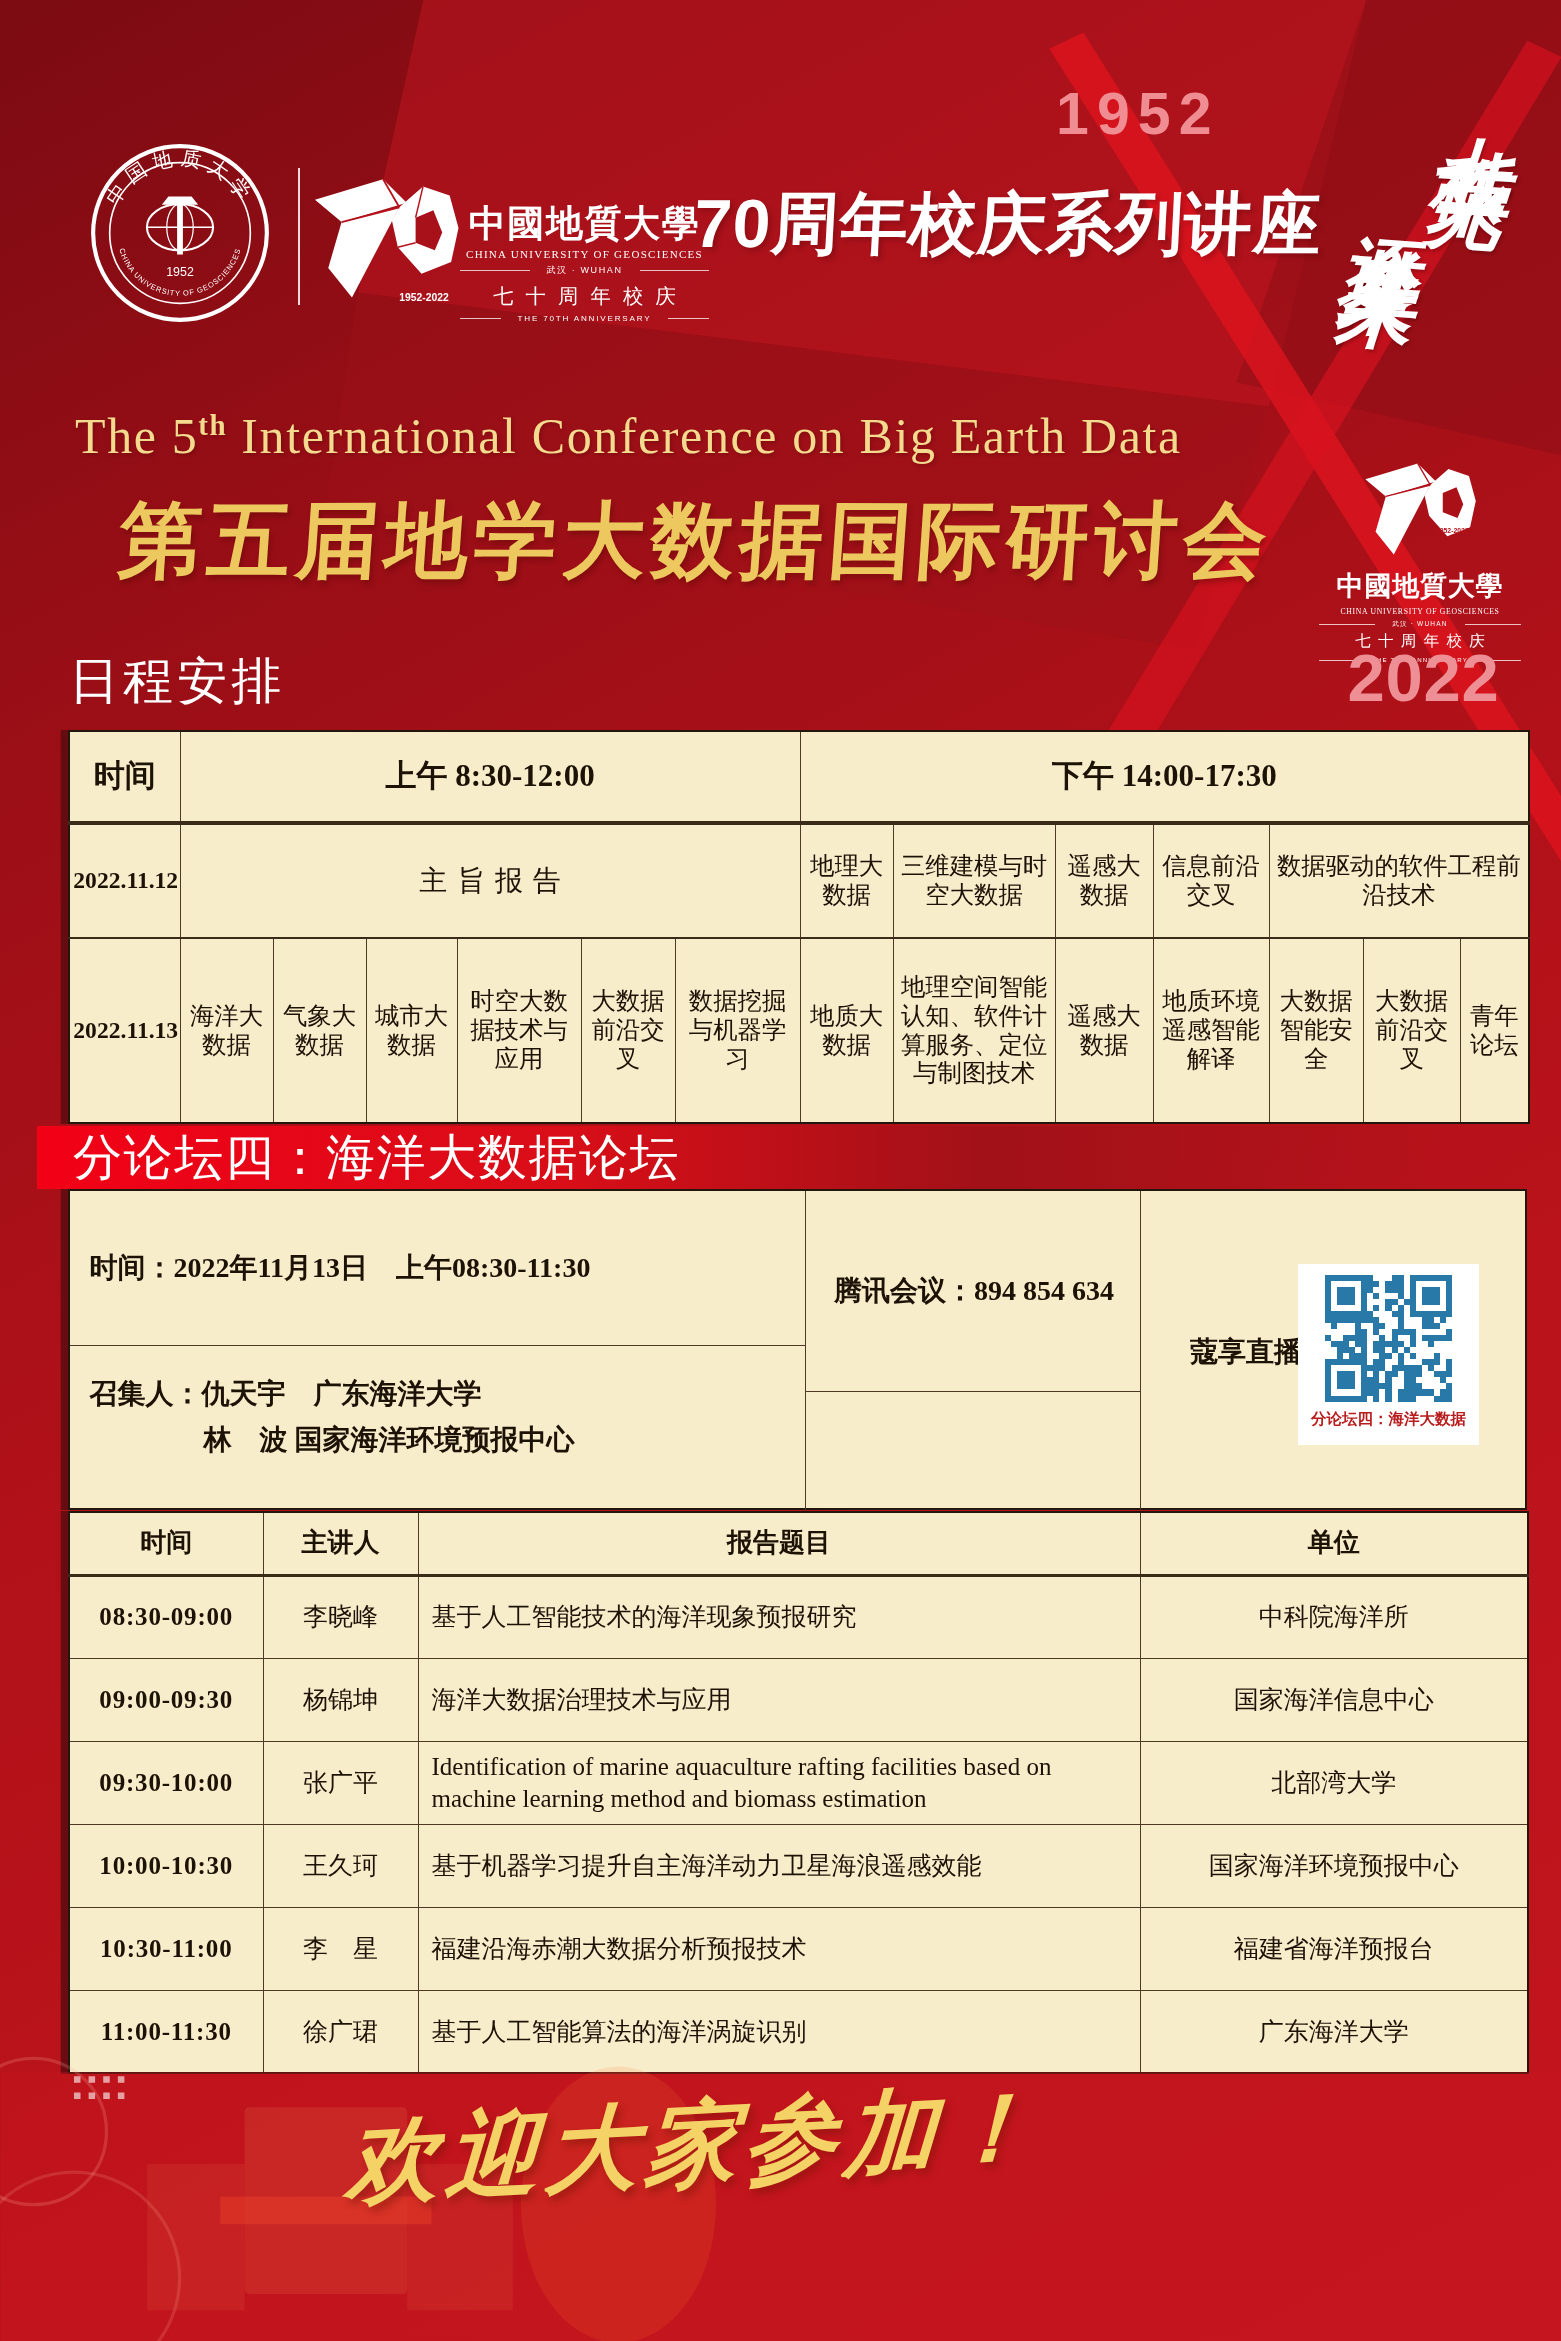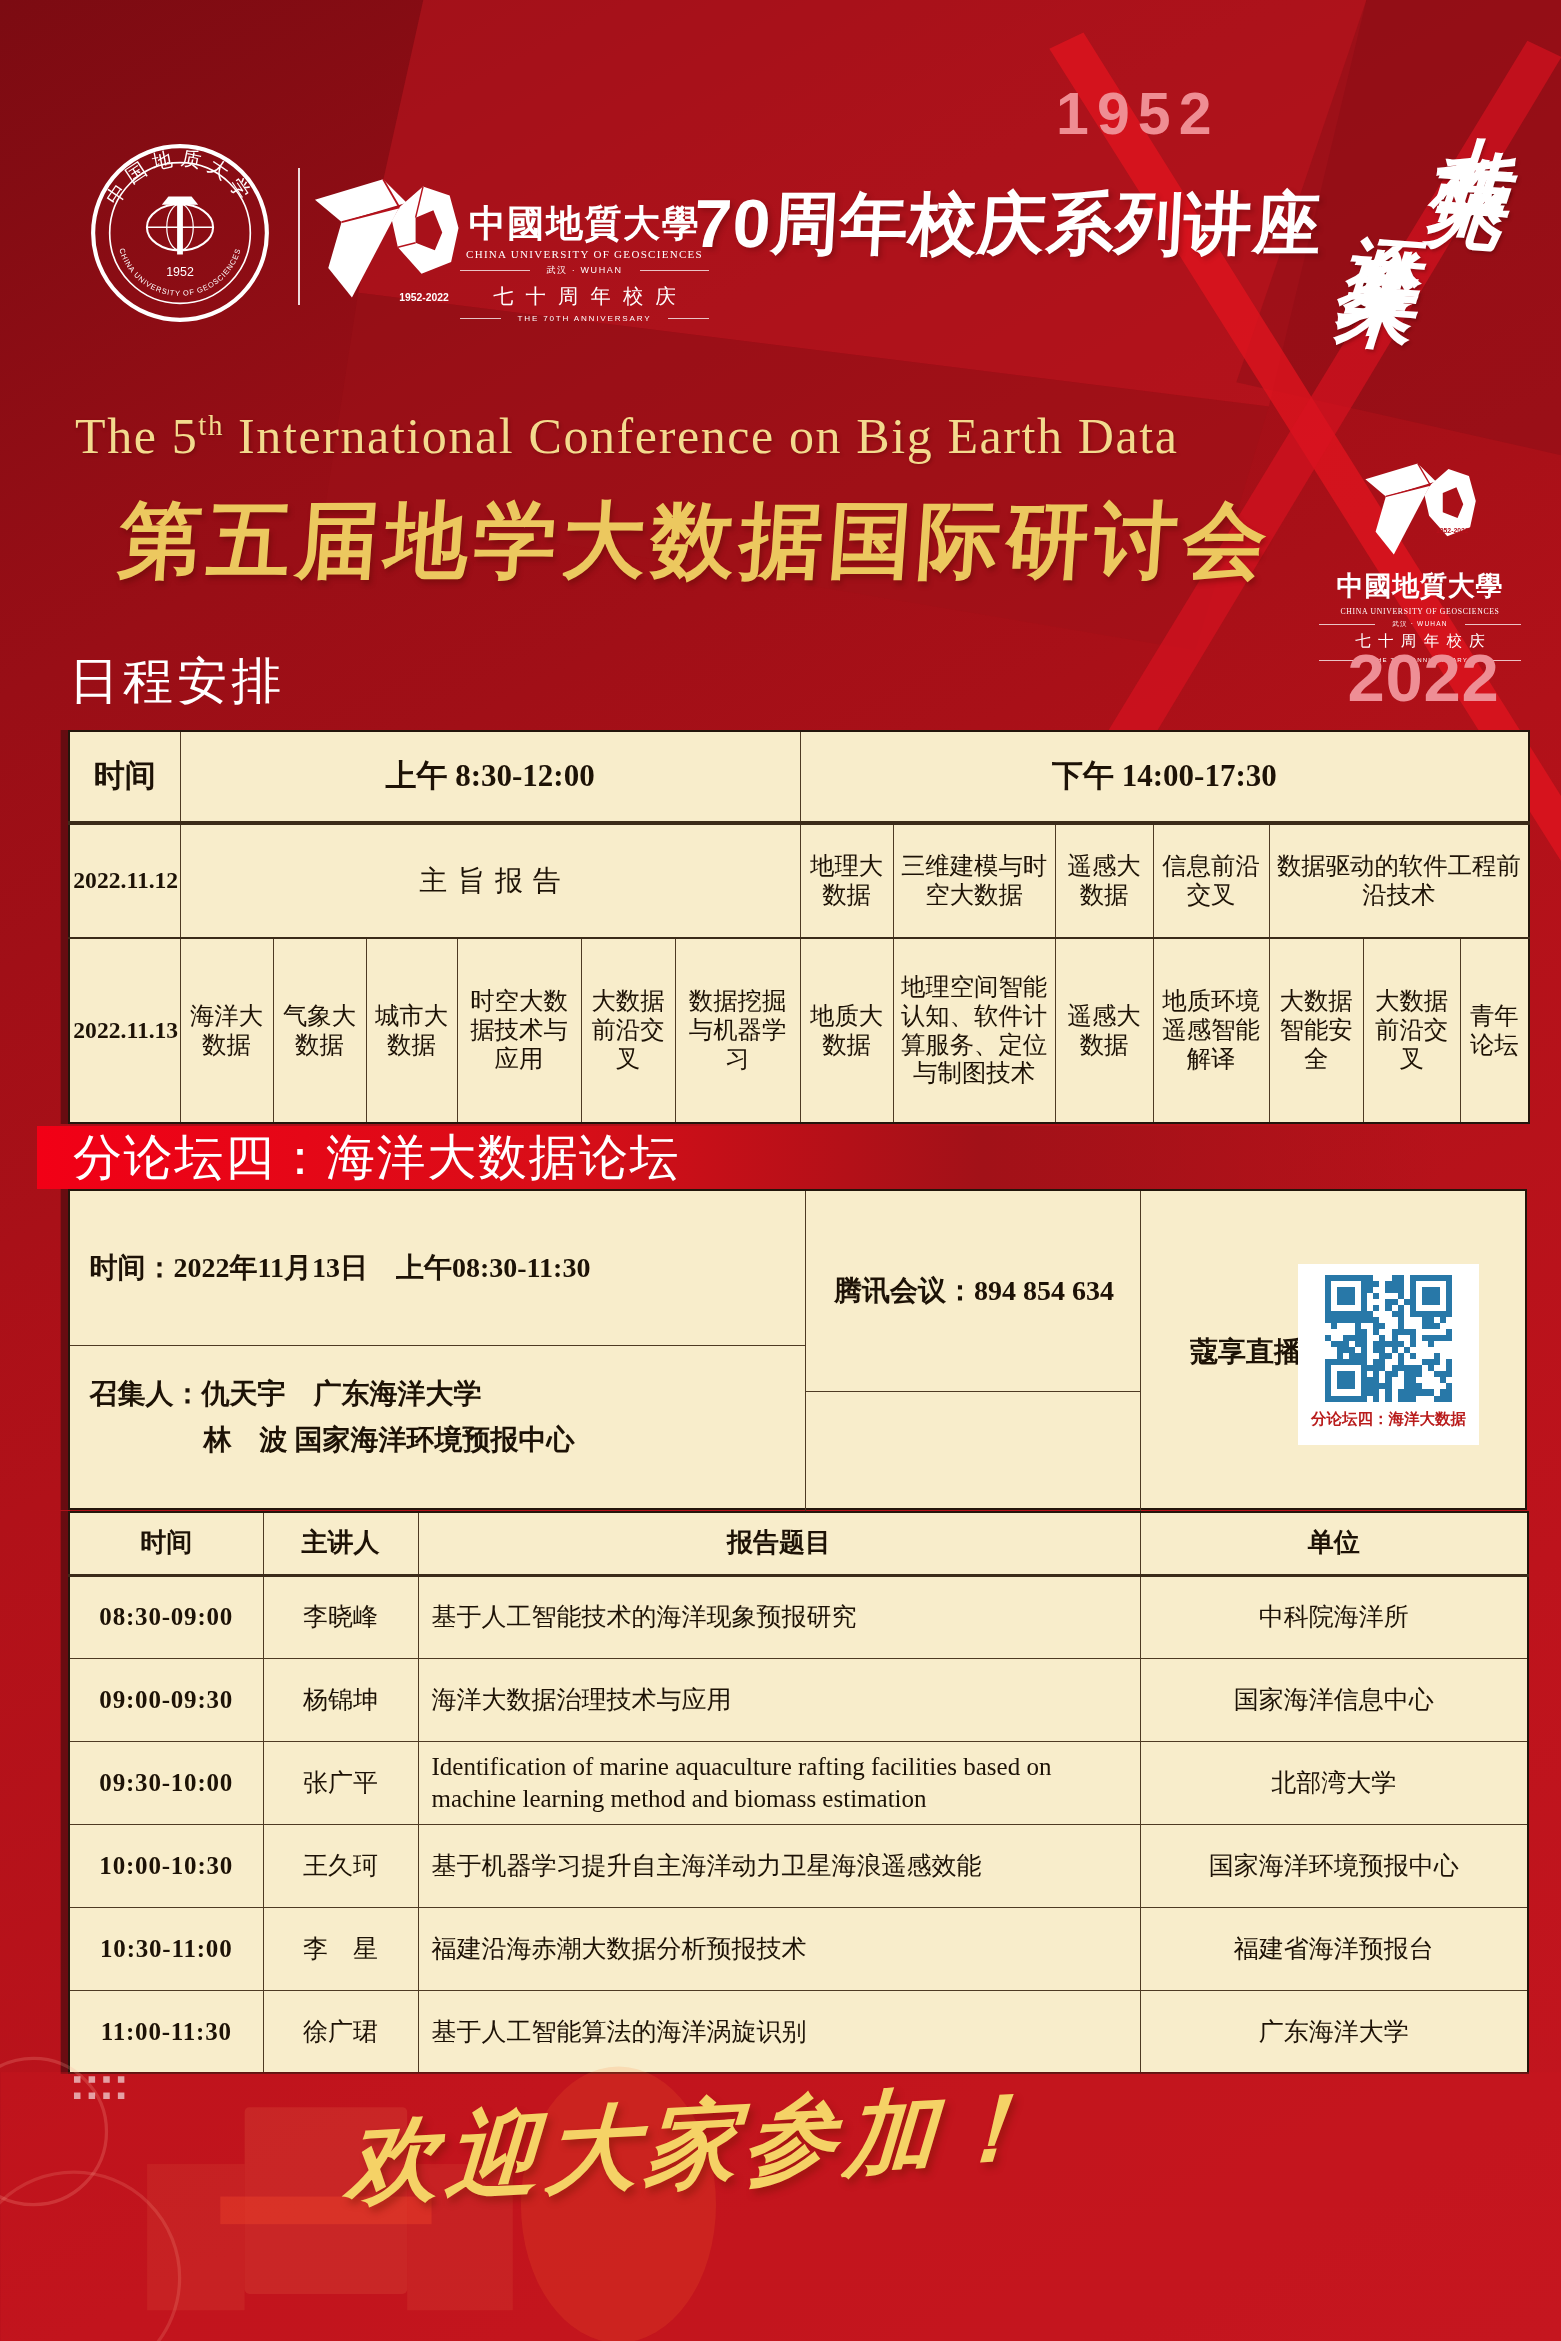--- a/index.html
+++ b/index.html
@@ -24,21 +24,21 @@
   .year-left{left:1056px;top:80px;font-size:59px;font-weight:bold;color:#ef8d93;letter-spacing:8.1px;}
   .series-title{left:694px;top:179px;font-size:68px;font-weight:bold;letter-spacing:0.8px;
     text-shadow:3.3px 3.3px 4.9px rgba(60,0,0,.25);transform:skewX(-3deg);white-space:nowrap;}
   .callig{writing-mode:vertical-rl;font-family:"DejaVu Serif",serif;font-style:italic;font-weight:bold;
     color:#fff;text-shadow:1.6px 2.4px 3.3px rgba(60,0,0,.3);white-space:nowrap;}
   .callig-a{left:1422px;top:75px;font-size:76px;letter-spacing:13px;transform:rotate(4deg);}
   .callig-b{left:1331px;top:174px;font-size:76px;letter-spacing:13px;transform:rotate(4deg);}
   
   .en-title{left:75px;top:407px;font-family:"Liberation Serif",serif;font-size:50px;color:#f3da8e;
     letter-spacing:1.6px;white-space:nowrap;text-shadow:1.6px 2.4px 3.3px rgba(70,5,0,.3);}
-  .en-title .sup{font-size:29px;position:relative;top:-18px;}
+  .en-title .sup{font-size:29px;position:relative;top:-18px;font-weight:bold;}
   .cn-title{left:119px;top:486px;font-family:"DejaVu Serif",serif;font-weight:bold;font-size:83px;
     color:#ecc85f;letter-spacing:5.7px;transform:skewX(-4deg);white-space:nowrap;
     text-shadow:2.4px 4.1px 4.9px rgba(80,10,0,.35);}
   .logo-right{left:1319px;top:452px;width:202px;text-align:center;}
   .lr-cn{font-family:"DejaVu Serif",serif;font-weight:bold;font-size:27px;letter-spacing:0.8px;margin-top:1.6px;}
   .lr-en{font-family:"Liberation Serif",serif;font-size:7.7px;letter-spacing:0.7px;margin-top:3.3px;}
   .lr-city{font-size:6.5px;letter-spacing:1.2px;}
   .lr-ann{font-size:15.5px;letter-spacing:7.3px;margin-top:2.4px;text-indent:7.3px;}
   .lr-ann-en{font-size:6.1px;letter-spacing:1.1px;}
   .year-right{left:1326px;top:639px;width:195px;font-size:67px;font-weight:bold;color:#ee8e95;

